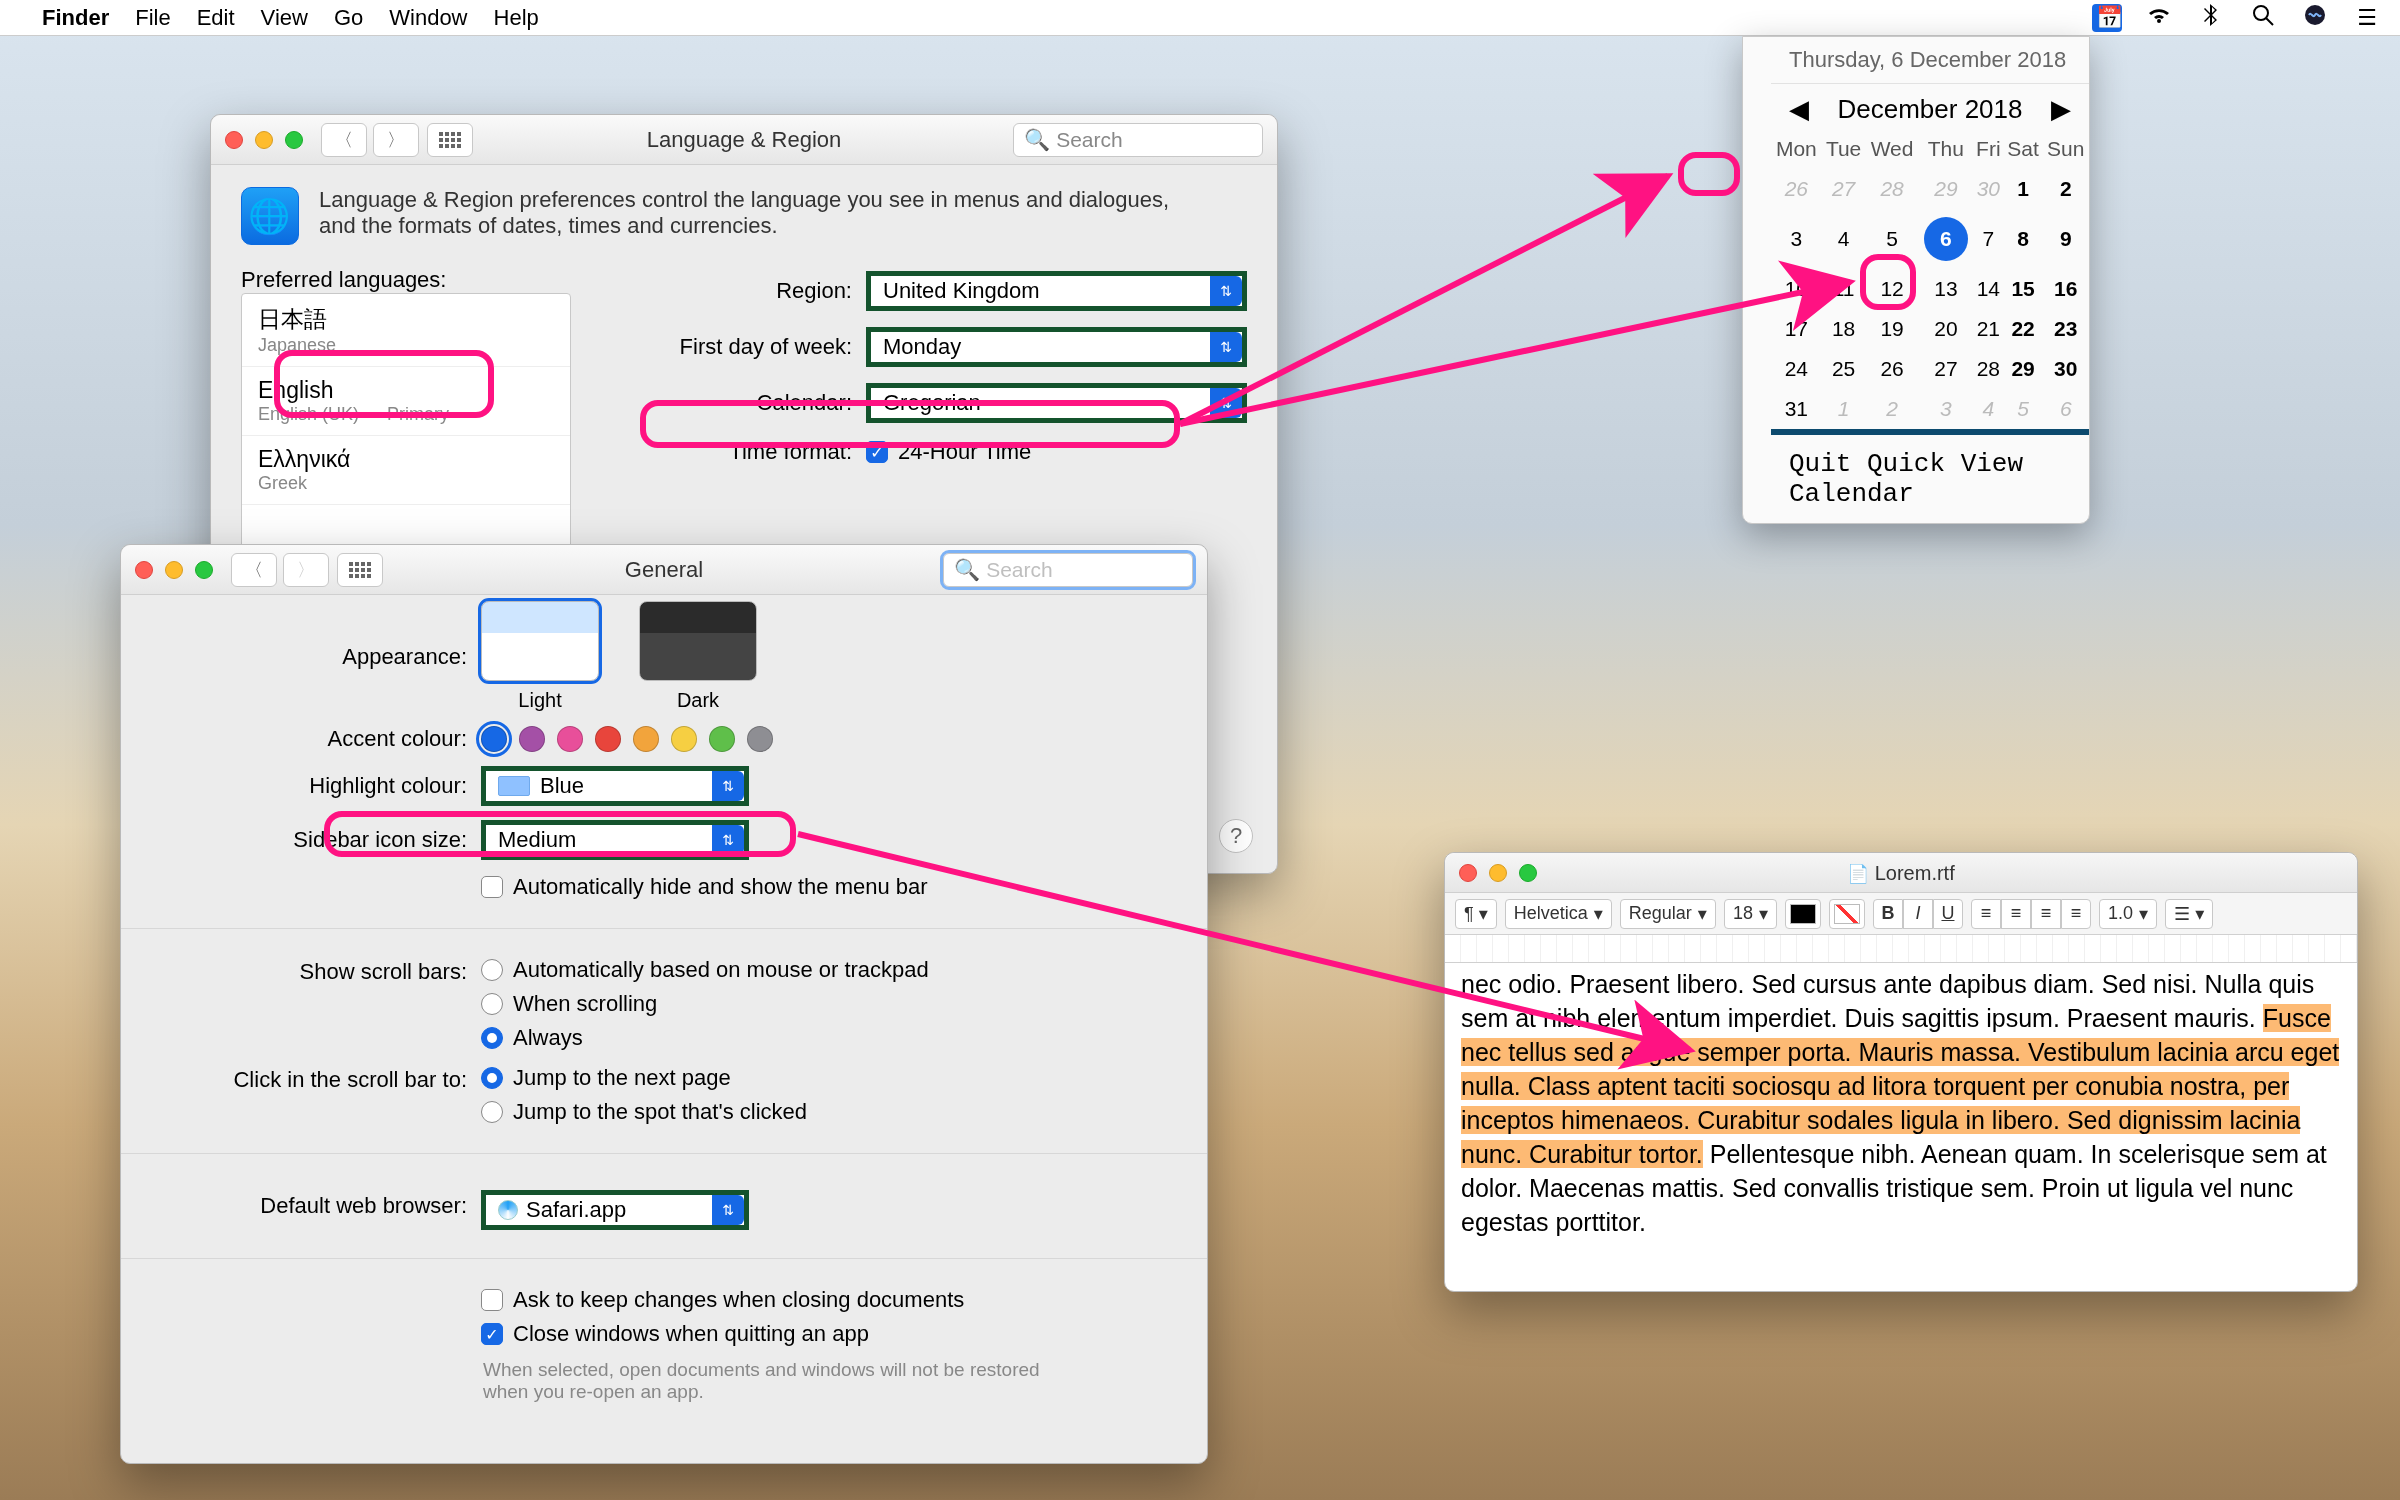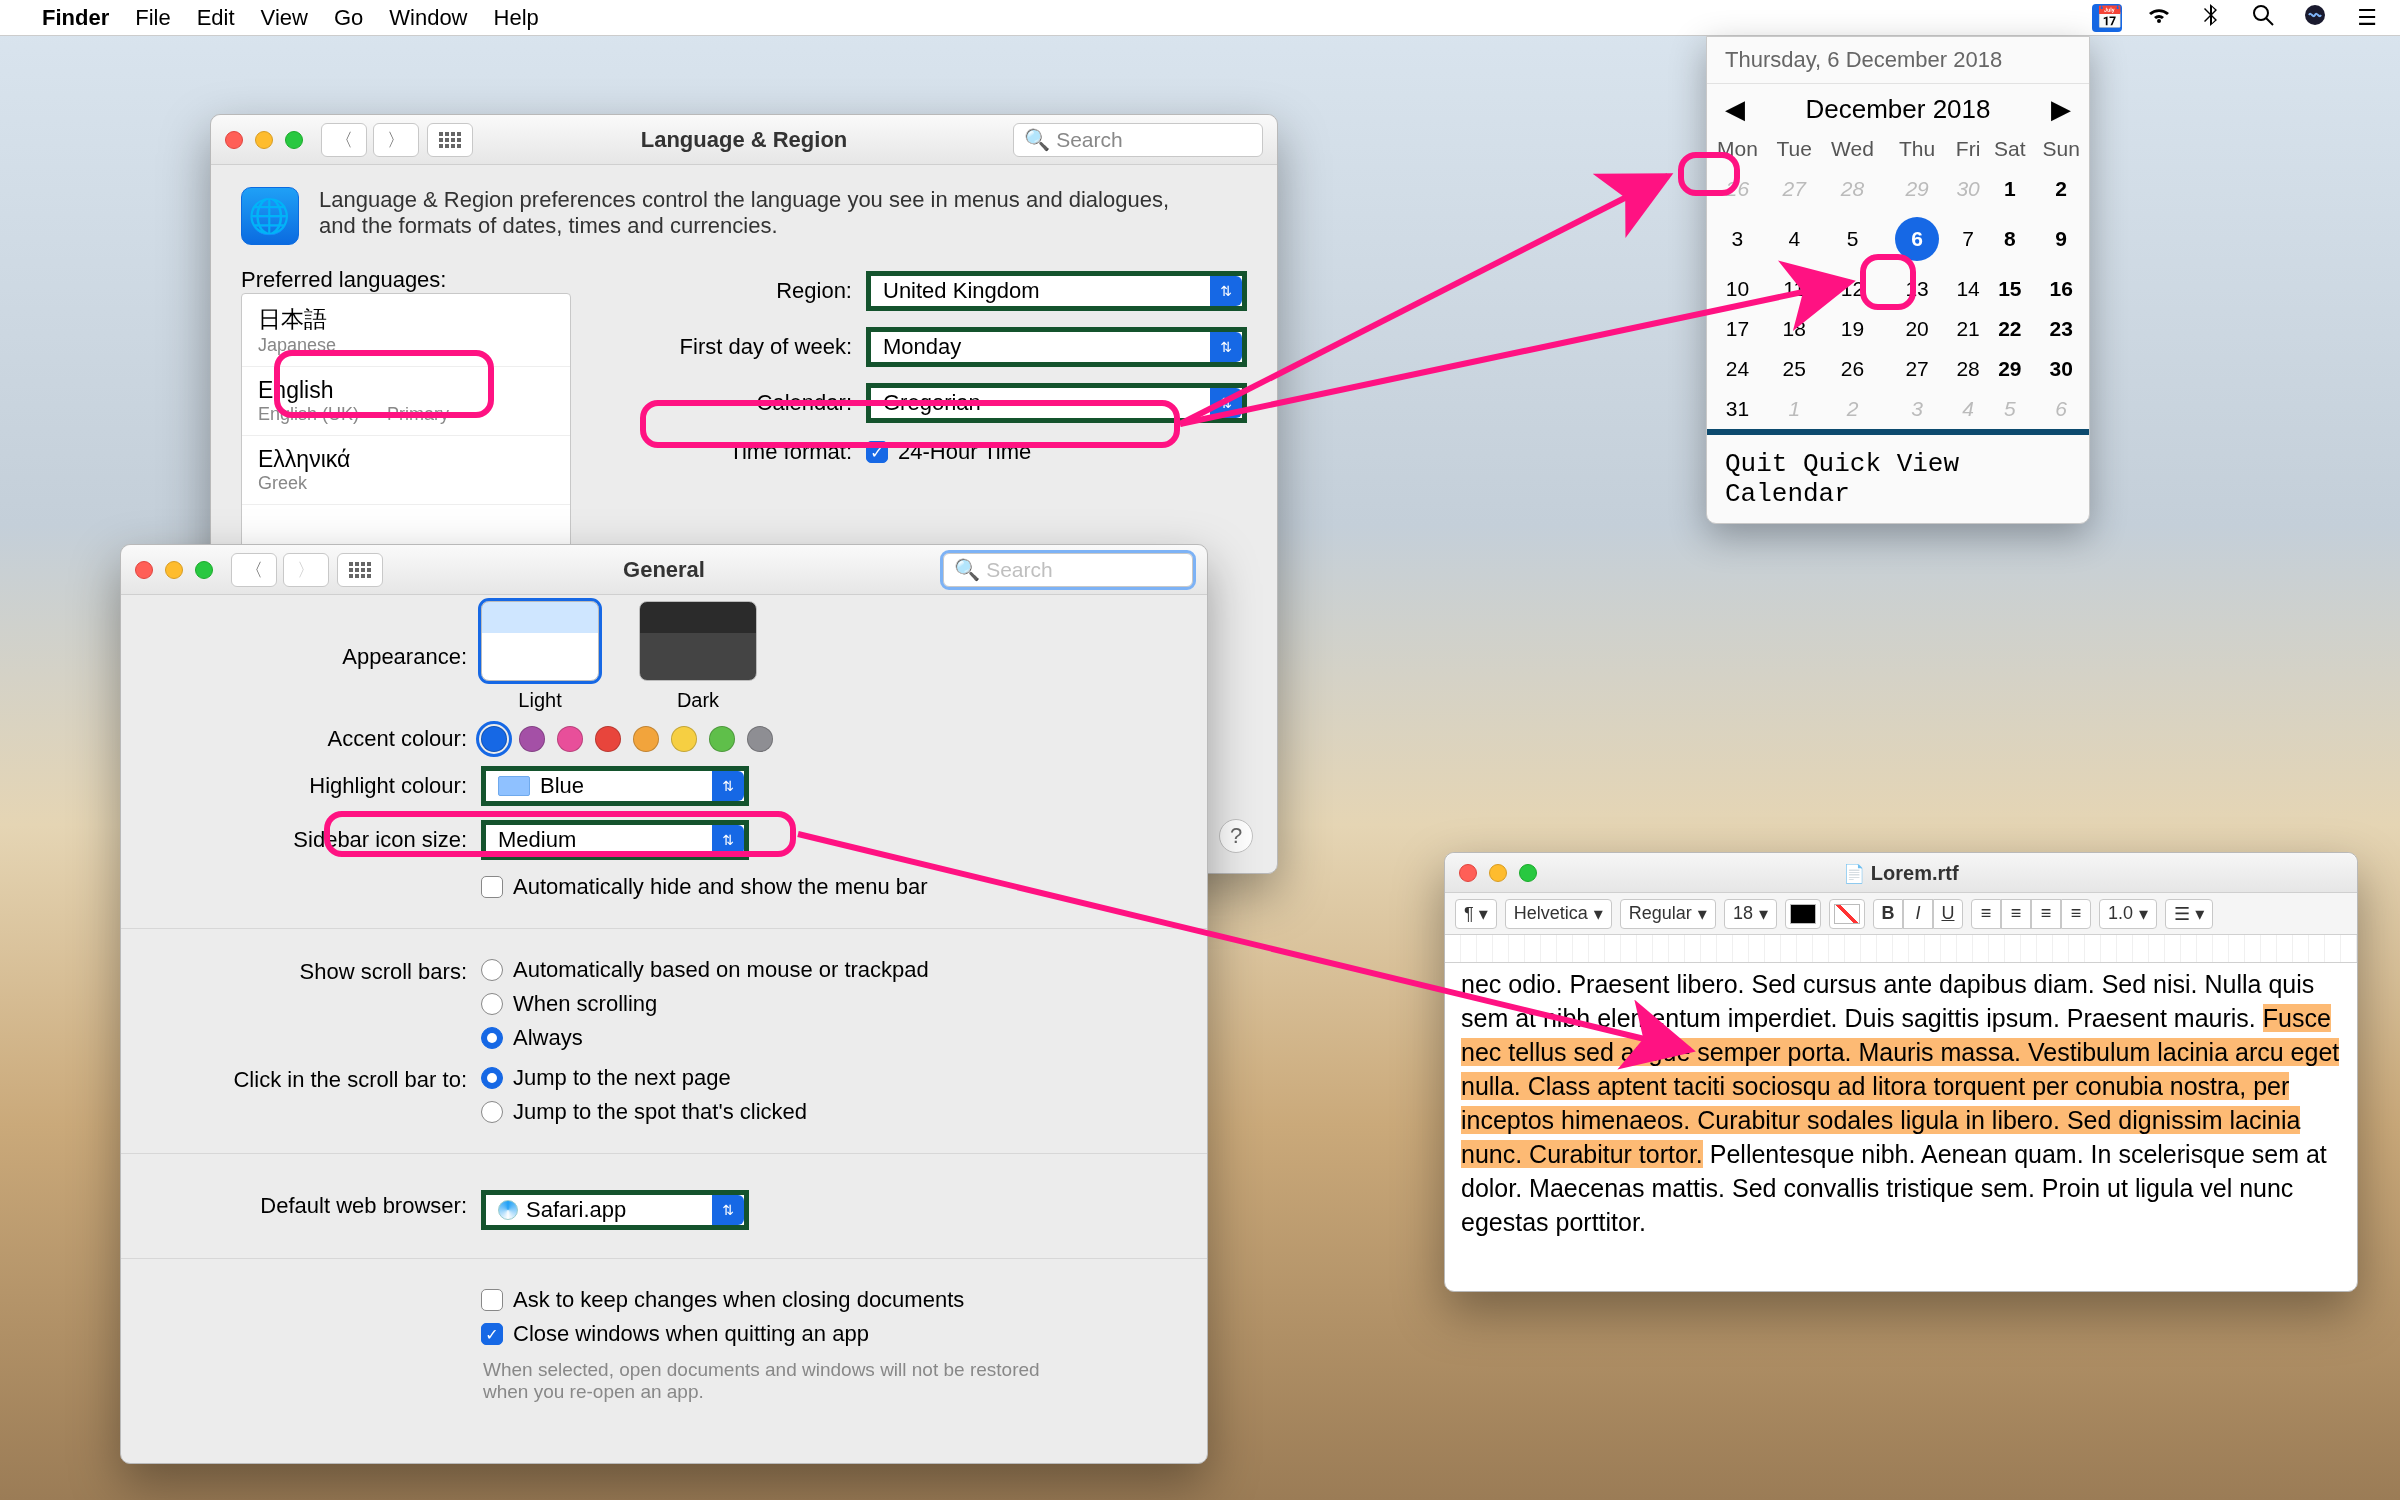--- a/index.html
+++ b/index.html
@@ -33,21 +33,21 @@
 .win .titlebar {
   height: 50px; display: flex; align-items: center; padding: 0 14px 0 14px;
   background: linear-gradient(#fafafa,#e6e6e6); border-bottom: 1px solid #cfcfcf;
   border-radius: 10px 10px 0 0; position: relative;
 }
 .traffic { display: flex; gap: 12px; }
 .traffic span { width: 18px; height: 18px; border-radius: 50%; display: inline-block; }
 .tl-close { background: #ff5f57; border: 1px solid #e0443e; }
 .tl-min   { background: #febc2e; border: 1px solid #d89c22; }
 .tl-max   { background: #28c840; border: 1px solid #1aab2b; }
-.titlebar .title { position: absolute; left: 0; right: 0; text-align: center; font-size: 22px; color: #333; font-weight: bold; }
+.titlebar .title { position: absolute; left: 0; right: 0; text-align: center; font-size: 22px; color: #333; }
 .nav-btns { display: flex; gap: 6px; margin-left: 18px; }
 .nav-btn {
   width: 46px; height: 34px; border: 1px solid #c8c8c8; border-radius: 6px;
   background: #fff; display: flex; align-items: center; justify-content: center;
   font-size: 18px; color: #666;
 }
 .grid-btn {
   width: 46px; height: 34px; border: 1px solid #c8c8c8; border-radius: 6px;
   background: #fff; margin-left: 8px; display: flex; align-items: center; justify-content: center;
 }
@@ -132,23 +132,24 @@
 .subnote { font-size: 19px; color: #888; margin-left: 2px; margin-top: 4px; max-width: 560px; }
 .sep { height: 1px; background: #d7d7d7; margin: 14px -36px; }
 .select.browser { max-width: 268px; margin-top: 8px; }
 .browser .safari {
   width: 20px; height: 20px; border-radius: 50%; background: conic-gradient(#1fa0f6,#fff,#1fa0f6);
   margin-right: 8px; border: 1px solid #9cc;
 }
 
 
 #cal {
-  position: absolute; right: 310px; top: 36px; width: 384px; background: #fafafa;
+  position: absolute; right: 310px; top: 36px; width: 348px; background: #fafafa;
   border: 1px solid #c8c8c8; border-radius: 0 0 10px 10px; box-shadow: 0 12px 36px rgba(0,0,0,.3);
   overflow: hidden;
+  padding-left: 28px;
 }
 #cal .hdr { padding: 10px 18px; color: #666; font-size: 22px; border-bottom: 1px solid #e2e2e2; }
 #cal .nav { display: flex; align-items: center; justify-content: space-between; padding: 10px 18px 4px 18px; font-size: 26px; }
 #cal .nav .m { font-weight: 400; font-size: 26px; }
 #cal table { width: 100%; border-collapse: collapse; font-size: 21px; }
 #cal th, #cal td { text-align: center; padding: 8px 0; }
 #cal th { color: #555; font-weight: 400; }
 #cal td.other { color: #bbb; font-style: italic; }
 #cal td.wknd { font-weight: 700; }
 #cal td.today span {

